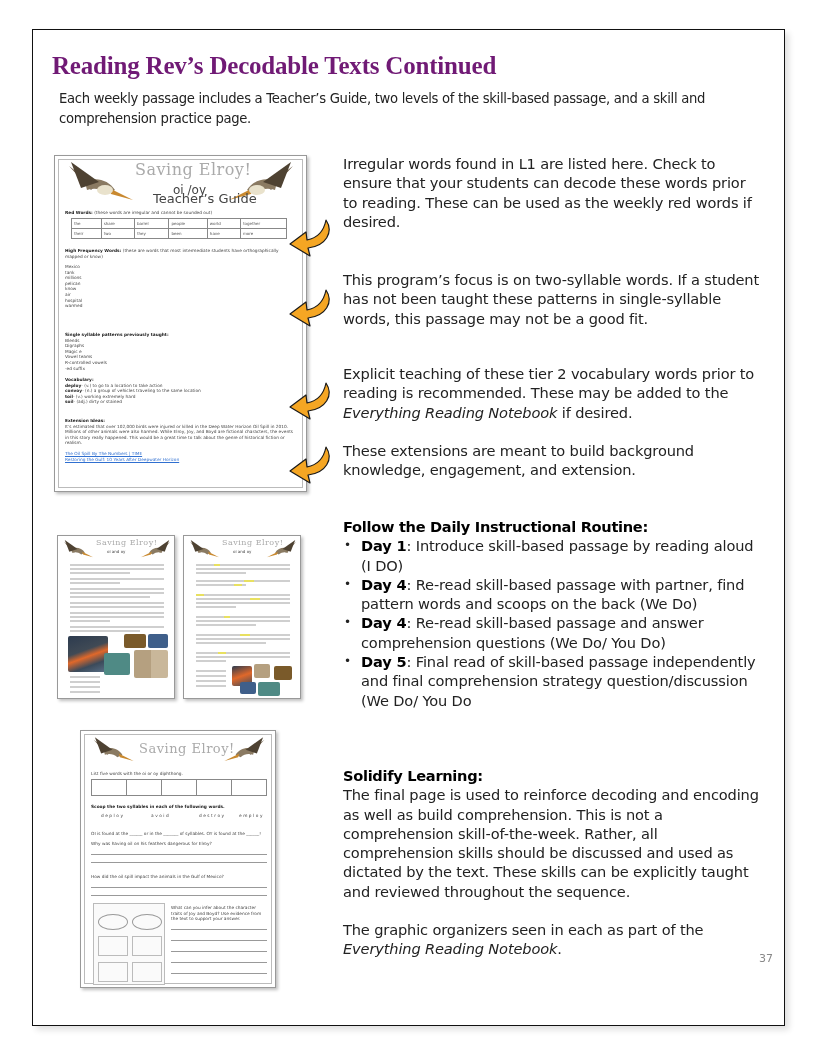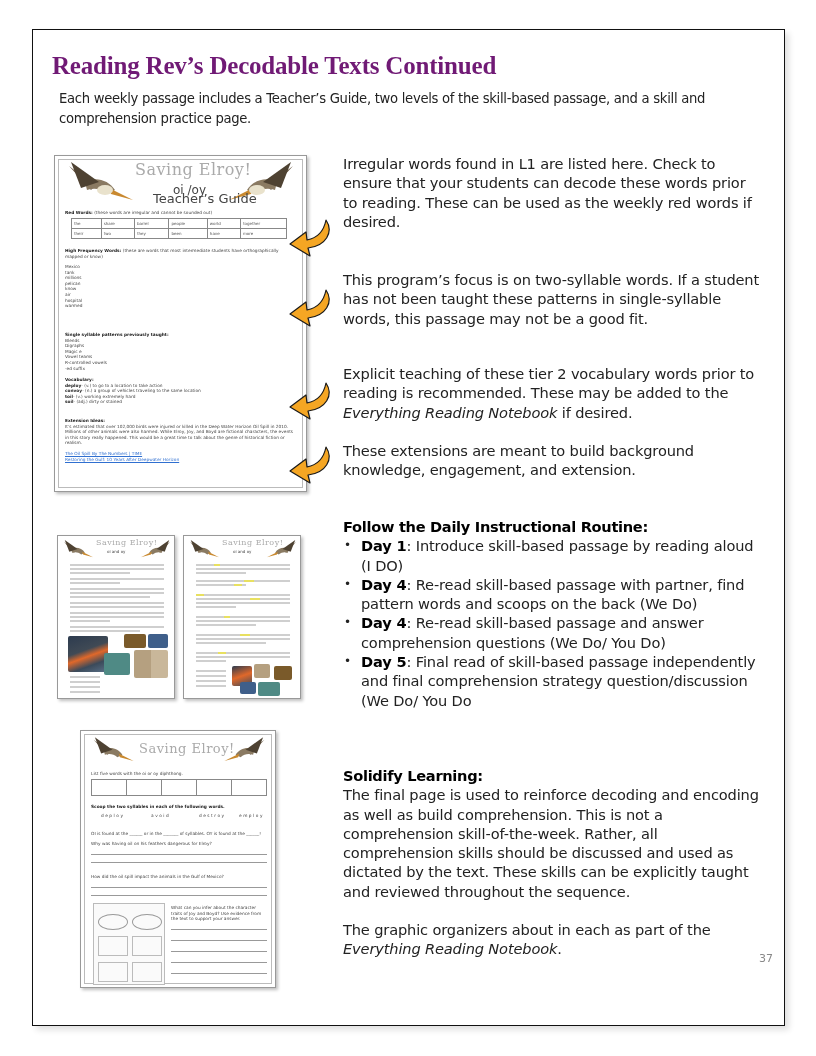--- a/index.html
+++ b/index.html
@@ -344,16 +344,16 @@
     <li><b>Day 1</b><span>: Introduce skill-based passage by reading aloud (I DO)</span></li>
     <li><b>Day 4</b><span>: Re-read skill-based passage with partner, find pattern words and scoops on the back (We Do)</span></li>
     <li><b>Day 4</b><span>: Re-read skill-based passage and answer comprehension questions (We Do/ You Do)</span></li>
     <li><b>Day 5</b><span>: Final read of skill-based passage independently and final comprehension strategy question/discussion (We Do/ You Do</span></li>
   </ul>
 </div>
 
 <div class="rtext" style="top:766px;">
   <span class="head">Solidify Learning:</span>
   <p>The final page is used to reinforce decoding and encoding as well as build comprehension. This is not a comprehension skill-of-the-week. Rather, all comprehension skills should be discussed and used as dictated by the text. These skills can be explicitly taught and reviewed throughout the sequence.</p>
-  <p style="margin-top:19px;"><span>The graphic organizers about in each as part of the </span><i>Everything Reading Notebook</i><span>.</span></p>
+  <p style="margin-top:19px;"><span>The graphic organizers seen in each as part of the </span><i>Everything Reading Notebook</i><span>.</span></p>
 </div>
 
 <div class="page-num">37</div>
 
 </body></html>

